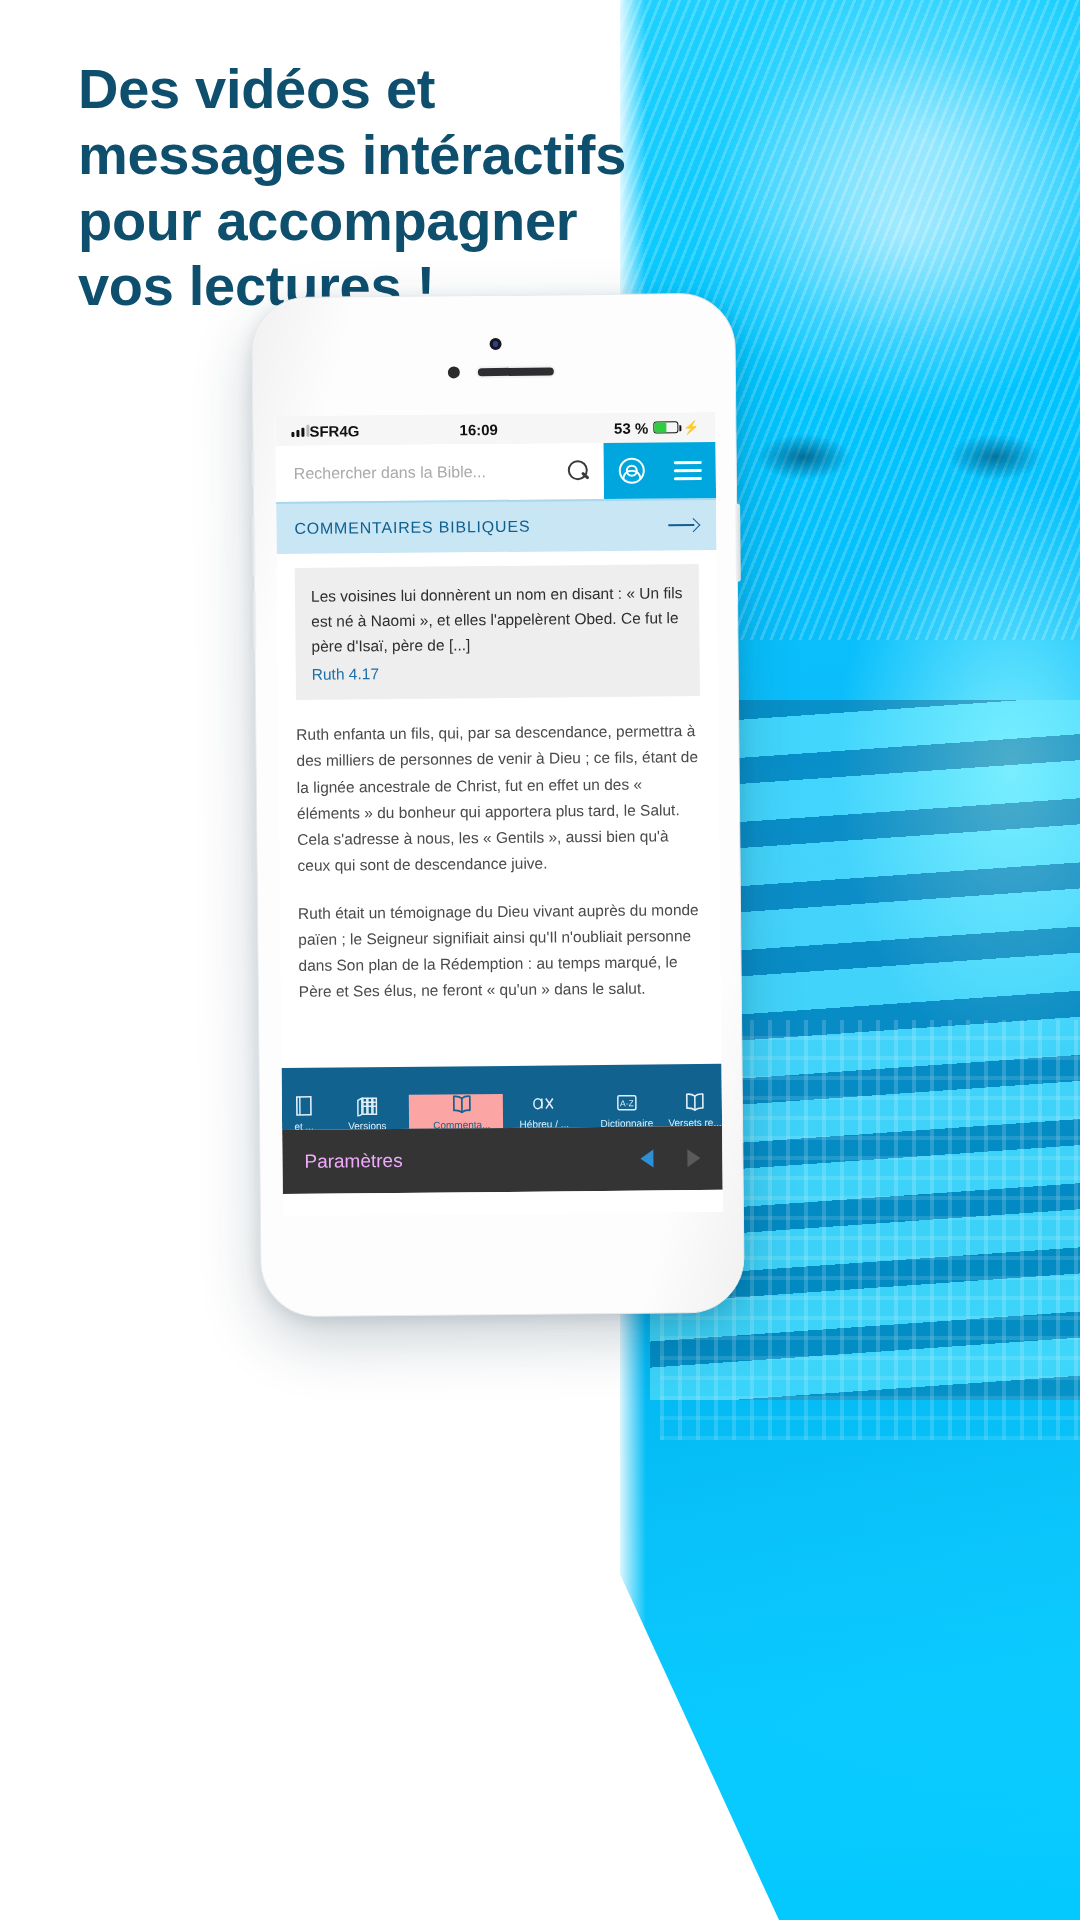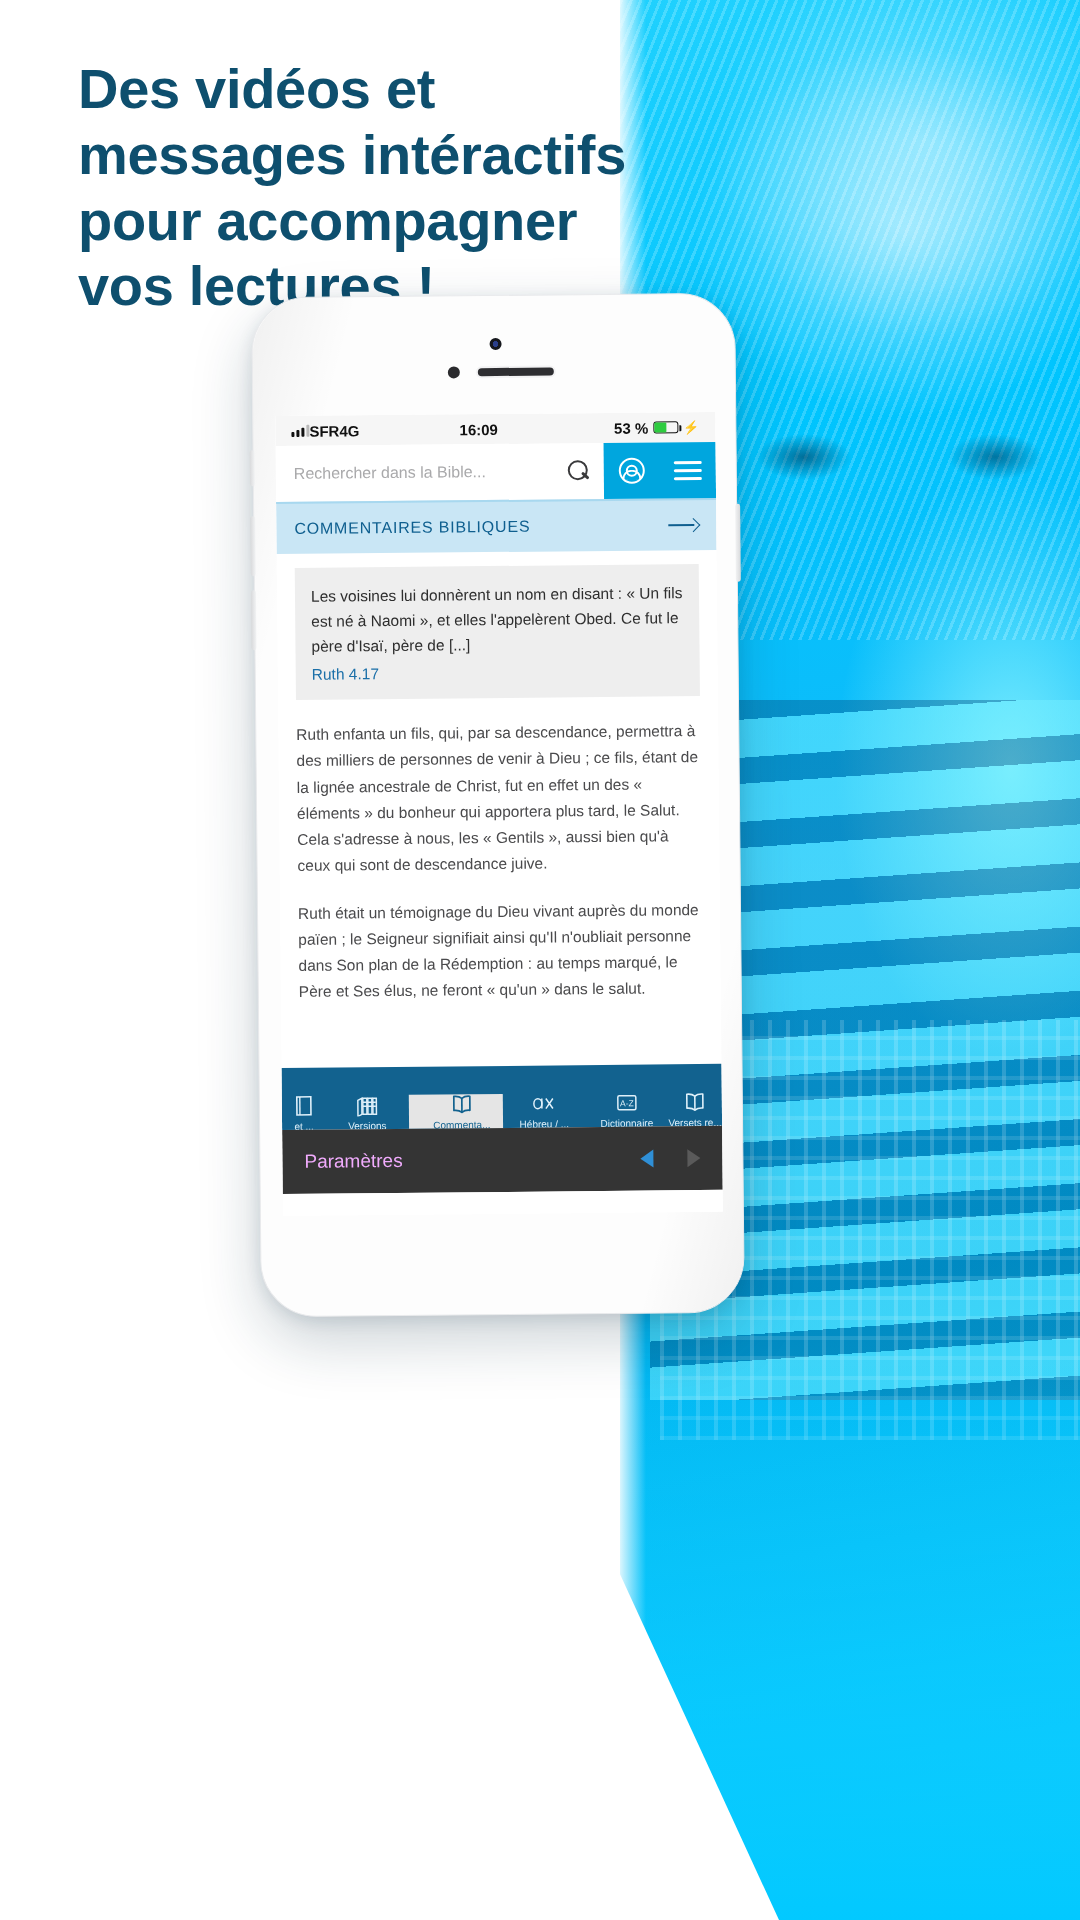--- a/index.html
+++ b/index.html
@@ -176,21 +176,21 @@
     font-size:15.5px; line-height:1.68; color:#4a4a4c; margin-top:22px;
   }
 
   
   .tabbar {
     position:absolute; left:0; right:0; bottom:86px; height:62px;
     background:#12628f; display:flex; align-items:stretch;
   }
   .tab { flex:1; display:flex; flex-direction:column; align-items:center; justify-content:center; gap:4px;margin-top:28px; }
   .tab .tlbl { font-size:10px; color:#dff0fa; white-space:nowrap; }
-  .tab.active { background:#e5e5e5;padding-left:12px; }
+  .tab.active { background:#fca5a5;padding-left:12px; }
   .tab.active .tlbl { color:#12628f; }
   .tab.partial { flex: 0 0 44px; }
   .tab.partial:last-child { flex: 0 0 54px; }
   .tico { width:26px; height:22px; }
   .tico svg { display:block; width:100%; height:100%; }
 
   .settings-bar {
     position:absolute; left:0; right:0; bottom:22px; height:64px;
     background:#343434; display:flex; align-items:center; justify-content:space-between;
     padding: 0 22px;

